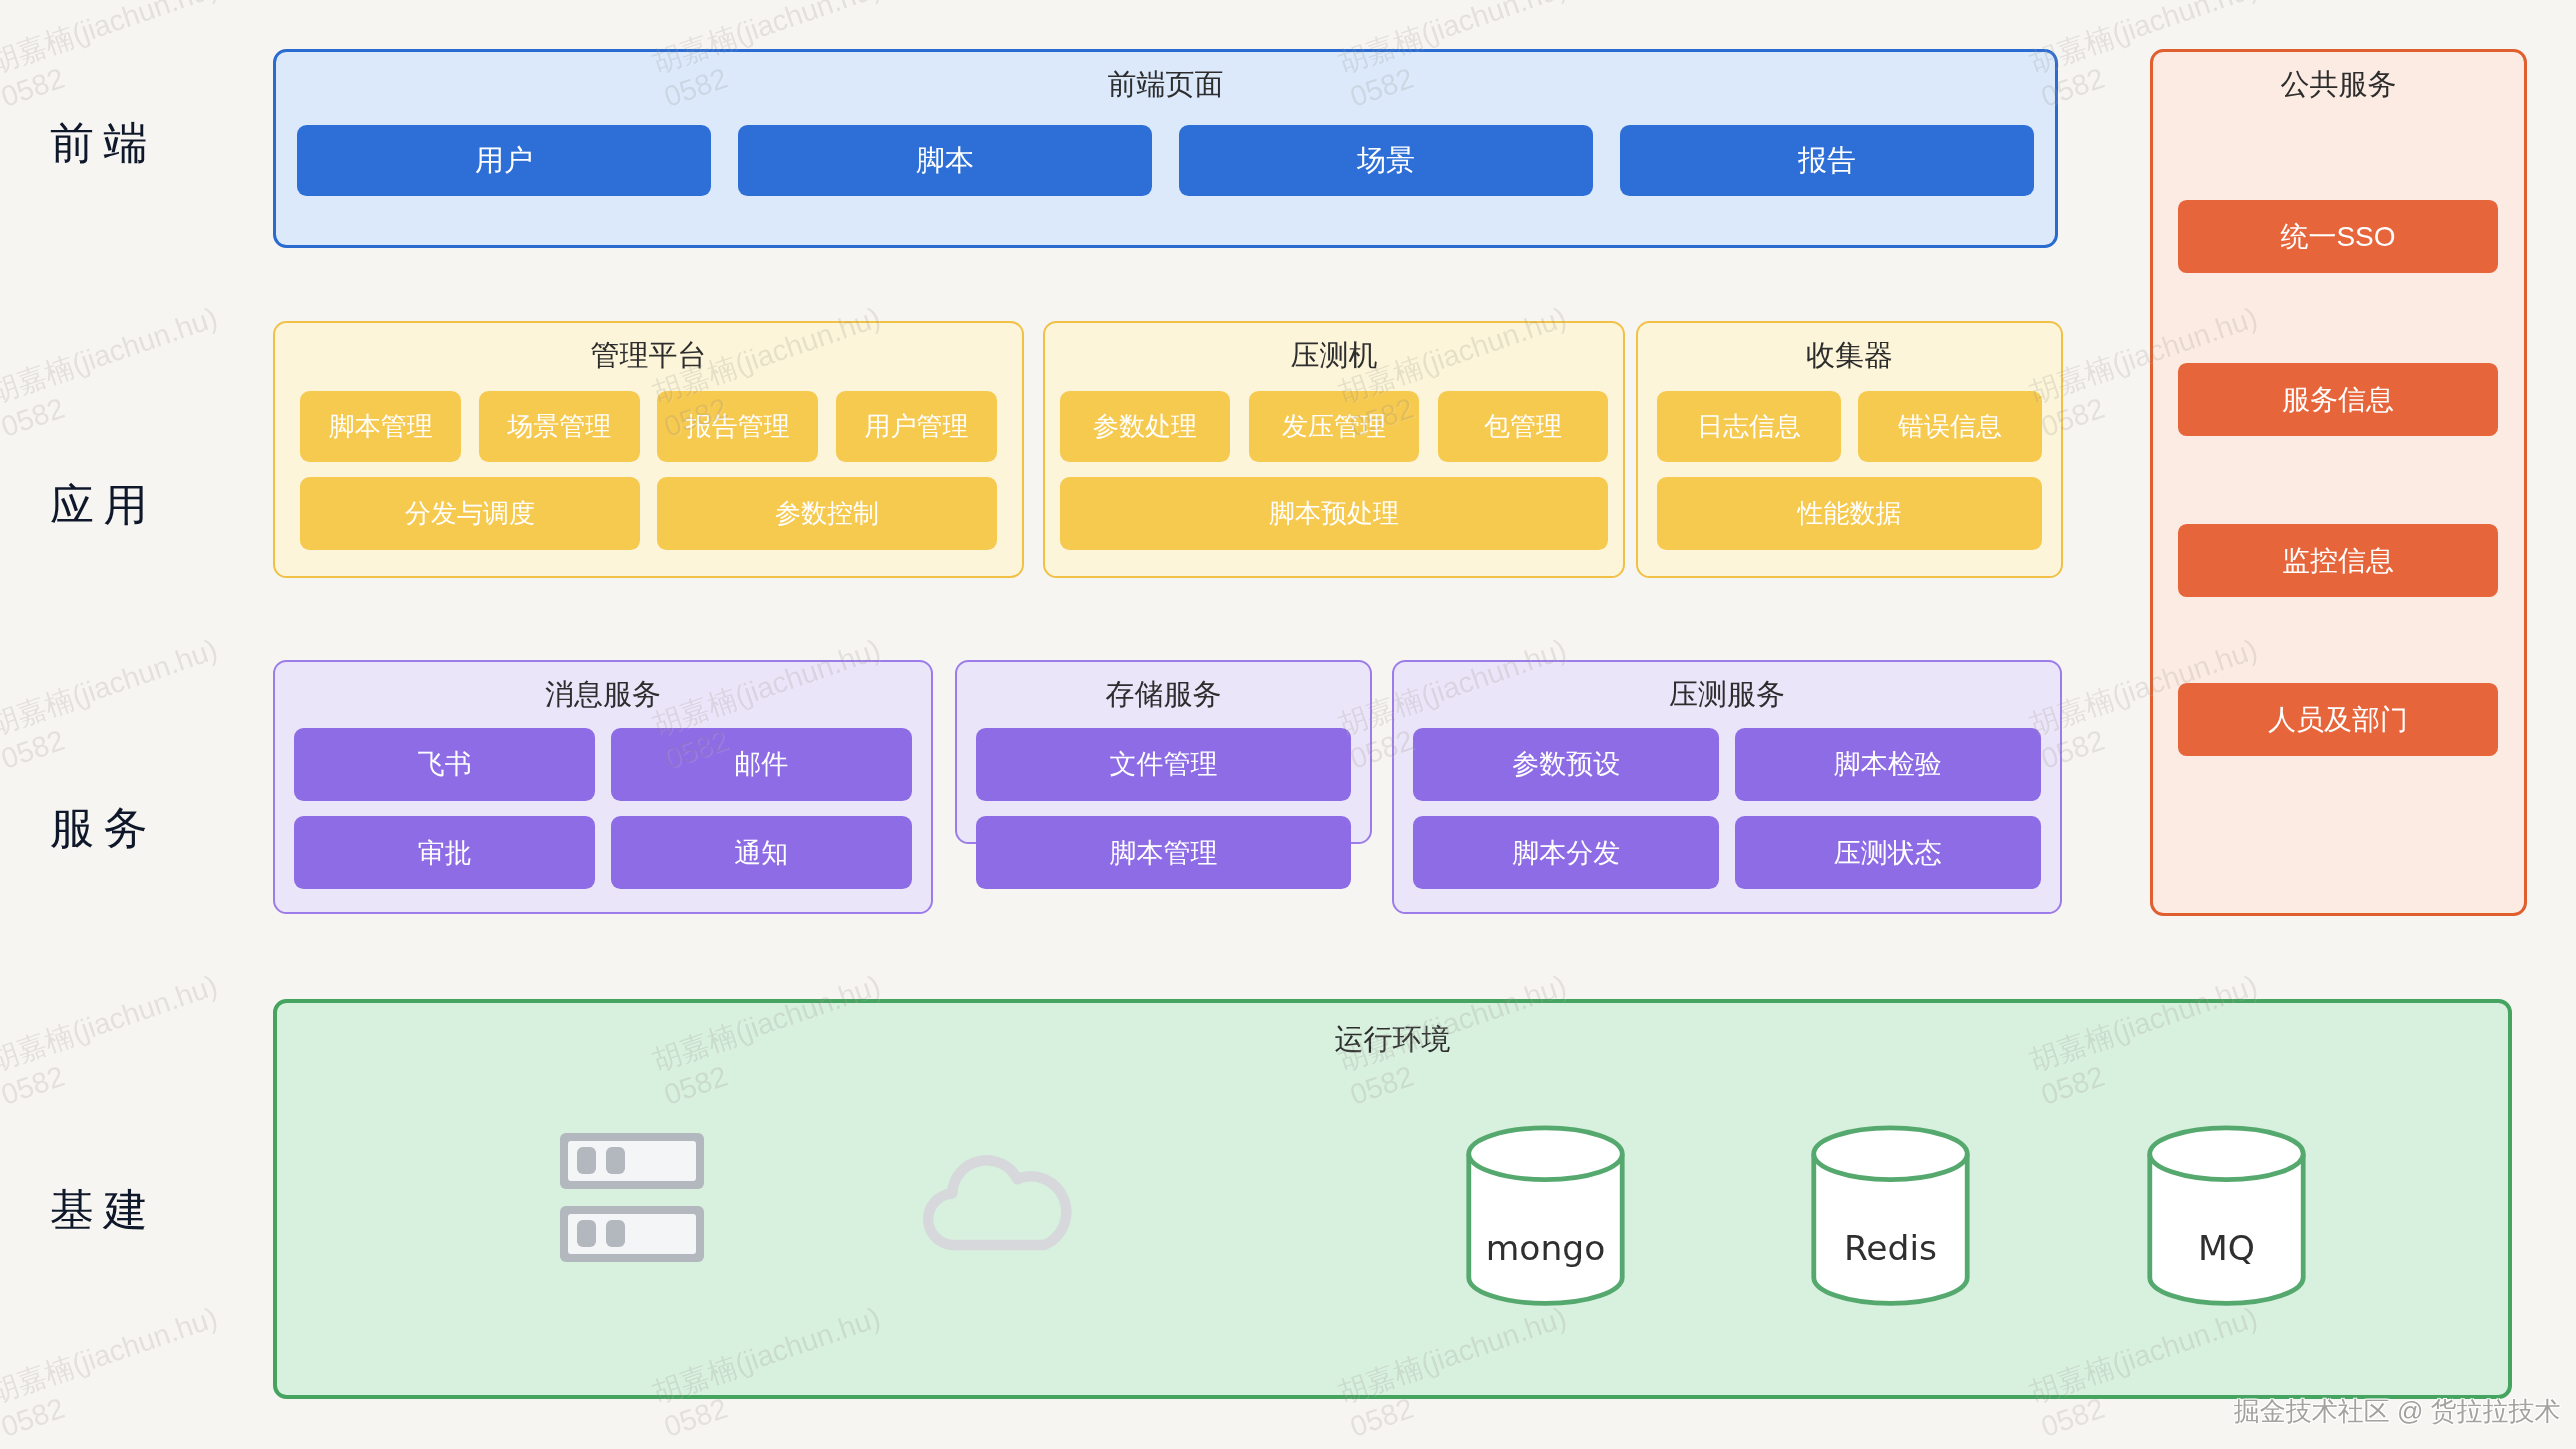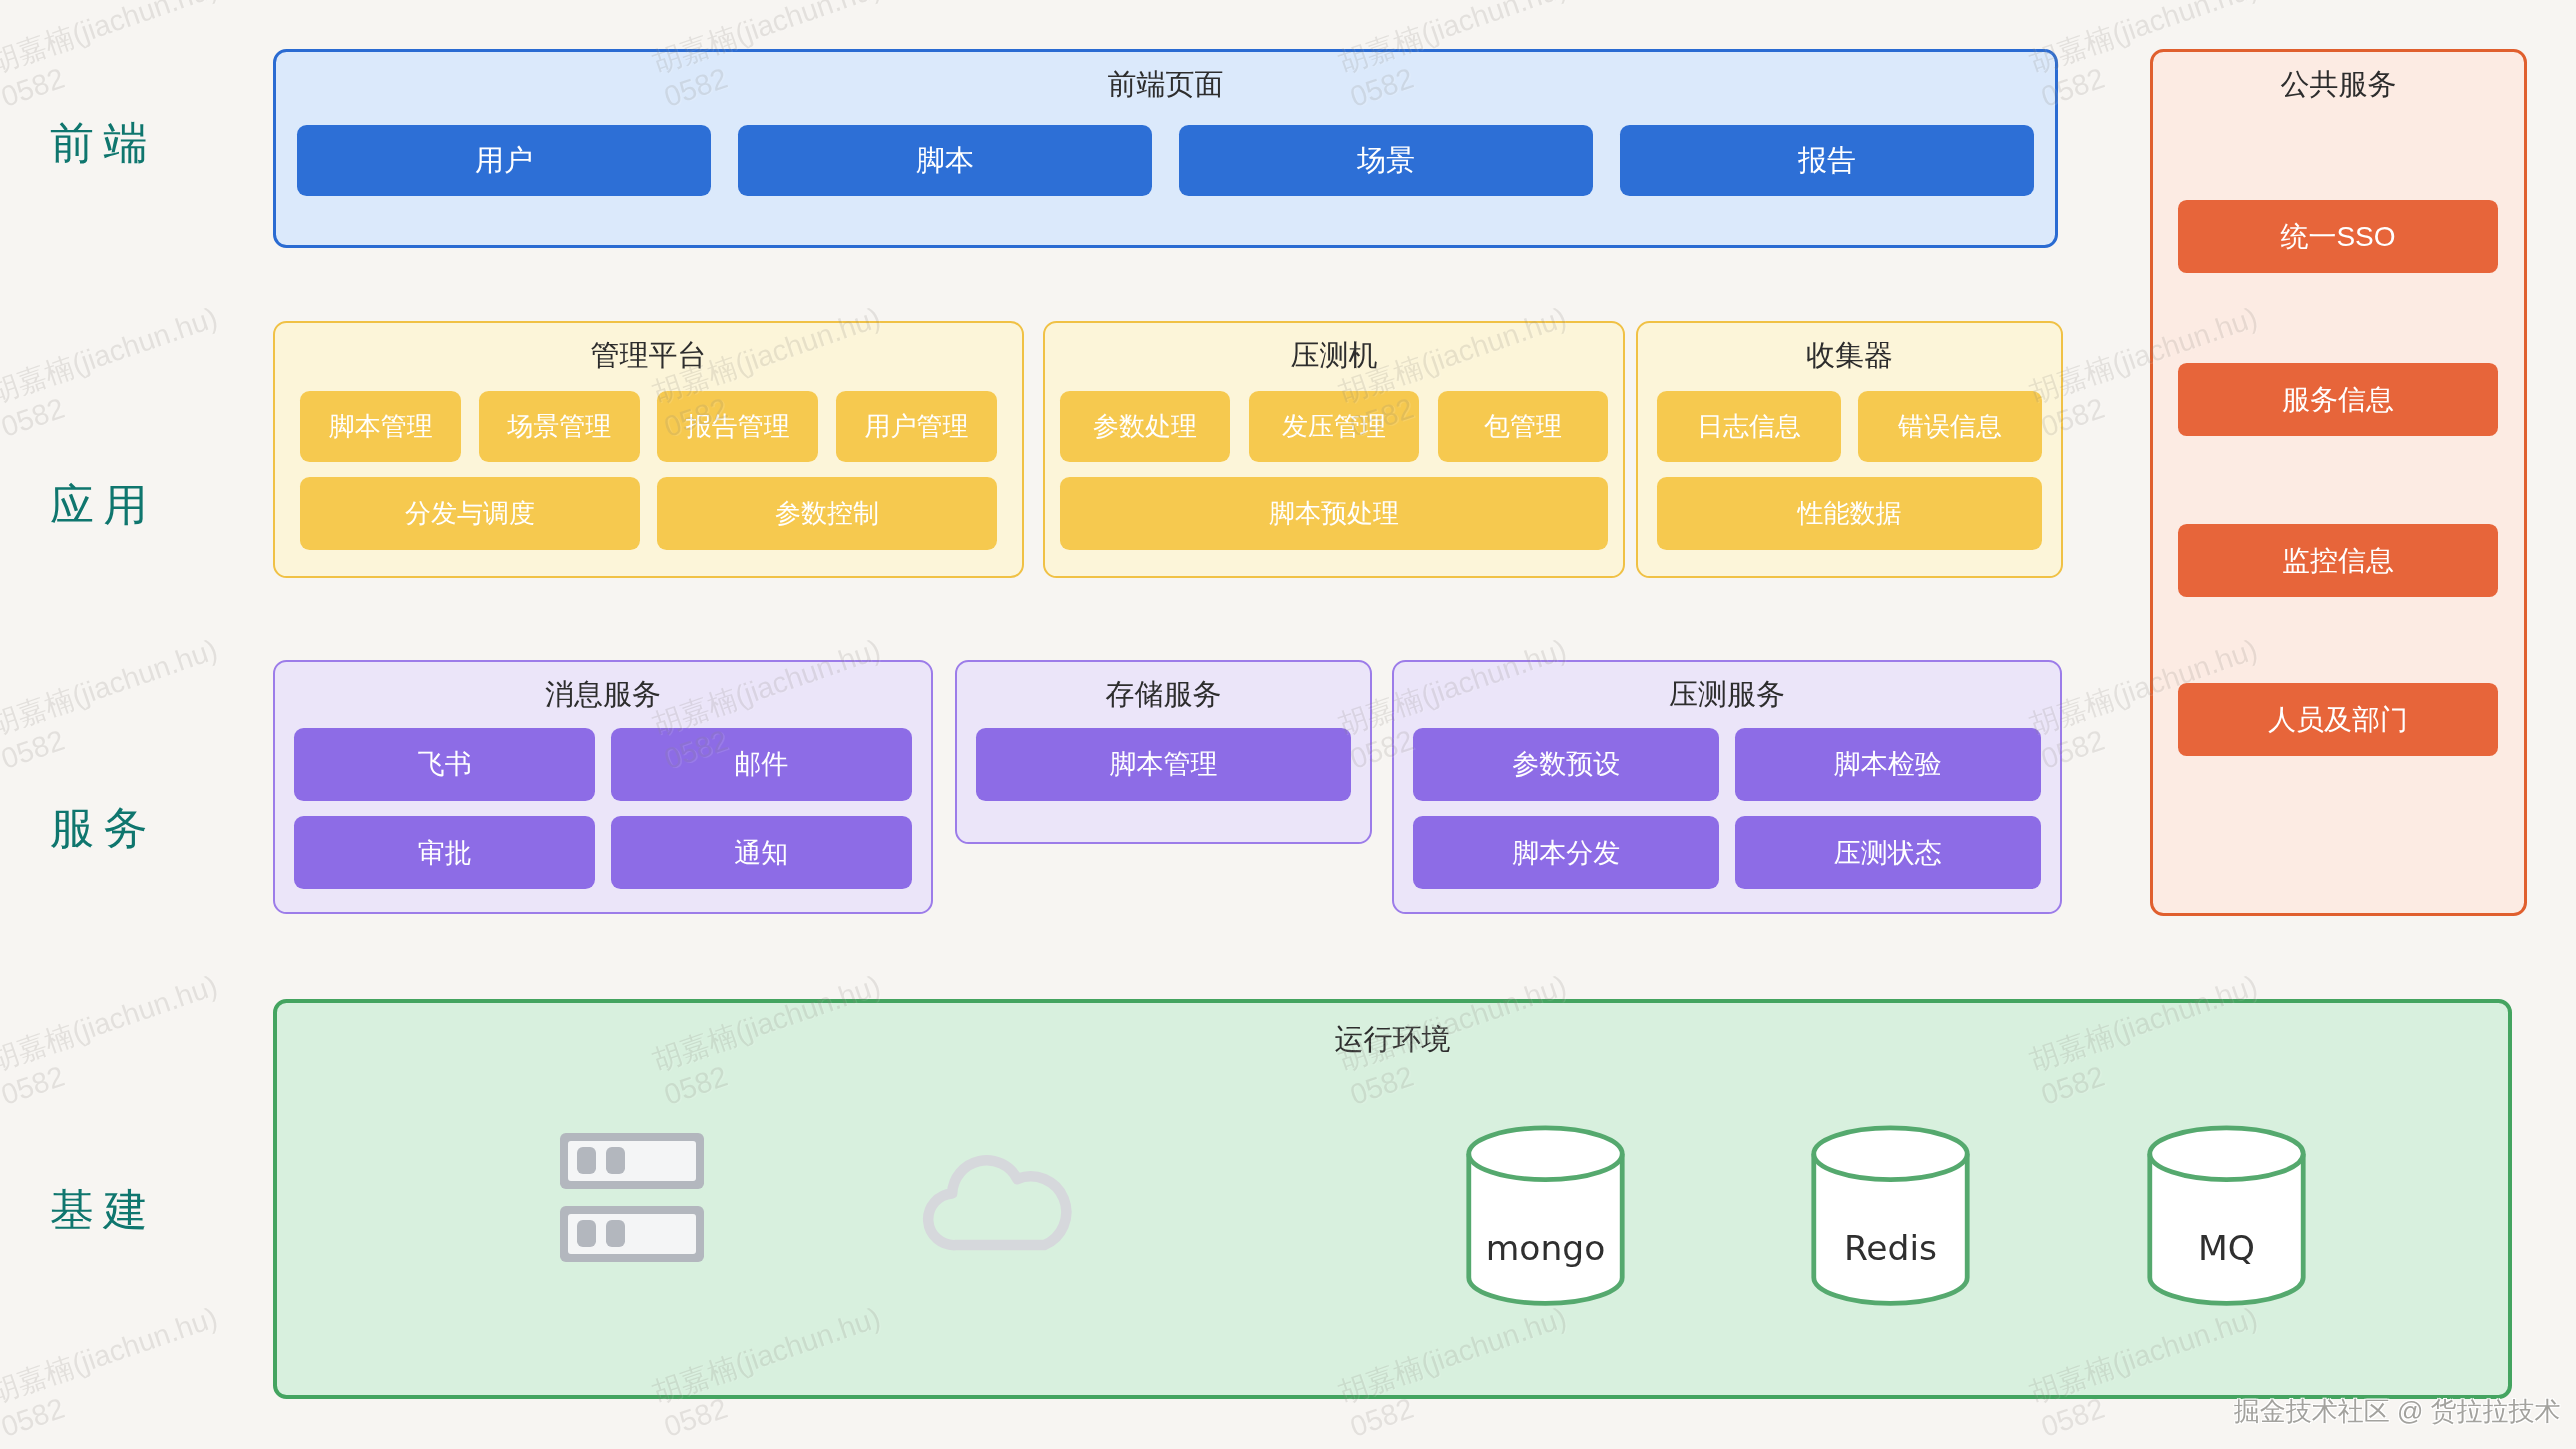--- a/index.html
+++ b/index.html
@@ -13,21 +13,21 @@
   }
   html,body{margin:0;padding:0;}
   body{background:#e9e8e6;}
   .canvas{
     position:relative;width:2576px;height:1449px;overflow:hidden;
     background:var(--page-bg);
     font-family:"Liberation Sans","DejaVu Sans",sans-serif;
     color:var(--text-dark);
   }
   
-  .side-label{position:absolute;left:50px;font-size:44px;font-weight:500;letter-spacing:9.6px;color:#0f766e;white-space:nowrap;}
+  .side-label{position:absolute;left:50px;font-size:44px;font-weight:500;letter-spacing:9.6px;color:#0f172a;white-space:nowrap;}
   
   .panel{position:absolute;border-radius:13.4px;box-sizing:border-box;}
   .panel-title{text-align:center;font-size:29px;font-weight:500;color:var(--text-dark);margin-top:15.4px;line-height:35px;}
   .row{display:flex;}
   .btn{display:flex;align-items:center;justify-content:center;color:#fff;border-radius:9.6px;box-sizing:border-box;white-space:nowrap;}
   
   .panel-blue{left:273px;top:49px;width:1785px;height:199px;background:var(--blue-bg);border:3.8px solid var(--blue-border);}
   .panel-blue .row{padding:0 21px;gap:27px;margin-top:23px;}
   .btn-blue{flex:1;height:71px;background:var(--blue-button);font-size:29px;}
   
@@ -226,20 +226,23 @@
       <div class="btn btn-purple">邮件</div>
     </div>
     <div class="row prow2">
       <div class="btn btn-purple">审批</div>
       <div class="btn btn-purple">通知</div>
     </div>
   </div>
 
   <div class="panel panel-purple" id="panel-storage">
     <div class="panel-title">存储服务</div>
+    <div class="row prow1">
+      <div class="btn btn-purple">文件管理</div>
+    </div>
     <div class="row prow2">
       <div class="btn btn-purple">脚本管理</div>
     </div>
   </div>
 
   <div class="panel panel-purple" id="panel-loadtest">
     <div class="panel-title">压测服务</div>
     <div class="row prow1">
       <div class="btn btn-purple">参数预设</div>
       <div class="btn btn-purple">脚本检验</div>

